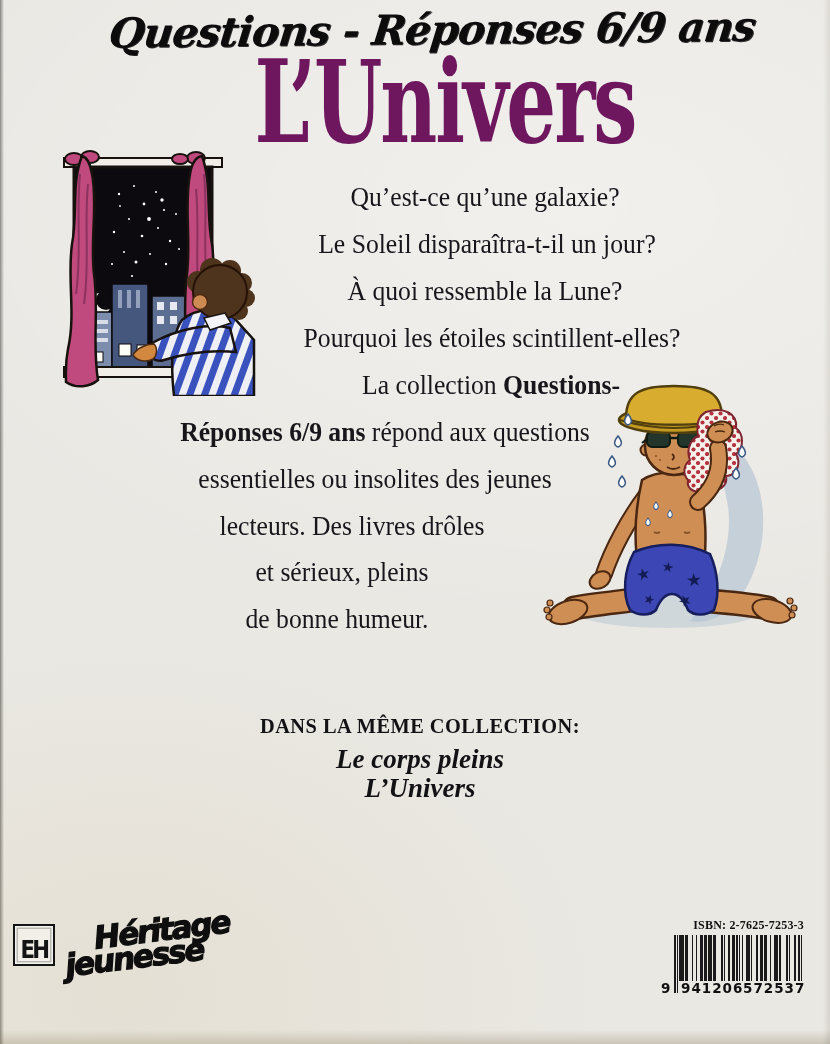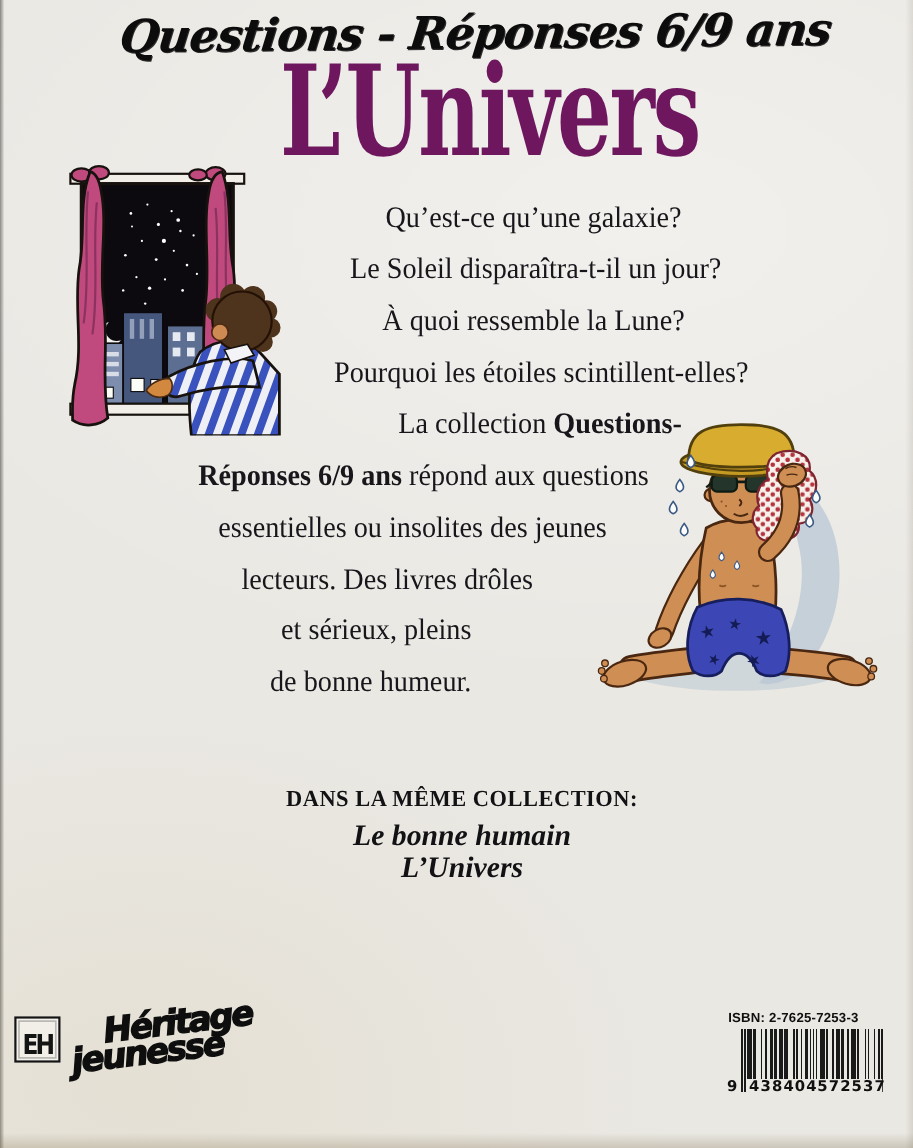--- a/index.html
+++ b/index.html
@@ -57,22 +57,22 @@
     letter-spacing:-3px;transform:scaleX(.85);color:#141414;
   }
   .heritage{
     position:absolute;left:64px;top:908px;width:190px;height:80px;
     transform:rotate(-7deg);
     font-family:"DejaVu Sans",sans-serif;font-style:italic;font-weight:900;color:#0e0e0e;
   }
   .heritage .l1{position:absolute;left:32px;top:4px;font-size:31px;letter-spacing:-2px;-webkit-text-stroke:1.3px #0e0e0e;}
   .heritage .l2{position:absolute;left:0px;top:28px;font-size:31px;letter-spacing:-2px;-webkit-text-stroke:1.3px #0e0e0e;}
   .isbn-label{
-    position:absolute;left:662px;top:918px;width:142px;text-align:left;
-    font-family:Liberation Sans, sans-serif;font-size:12px;font-weight:700;
+    position:absolute;left:662px;top:918px;width:142px;text-align:right;
+    font-family:Liberation Serif, serif;font-size:12px;font-weight:700;
     letter-spacing:.2px;color:#101010;white-space:nowrap;
   }
   .barcode-wrap{position:absolute;left:662px;top:933px;width:146px;height:66px;}
   .barcode-digits{
     position:absolute;font-family:"DejaVu Sans",sans-serif;font-size:13.5px;font-weight:700;
     color:#101010;background:var(--paper,#eae8e3);padding:0 1px;line-height:14px;
   }
   .bd-first{left:660px;top:981px;background:transparent;}
   .bd-g1{left:680px;top:981px;width:58px;text-align:center;letter-spacing:1px;}
   .bd-g2{left:742px;top:981px;width:58px;text-align:center;letter-spacing:1px;}
@@ -291,21 +291,21 @@
       <path transform="translate(84,92)" d="M0,0 C-4,5 -5,9 0,11 C5,9 4,5 0,0 Z"></path>
       <path transform="translate(204,62)" d="M0,0 C-4,5 -5,9 0,11 C5,9 4,5 0,0 Z"></path>
       <path transform="translate(198,84)" d="M0,0 C-4,5 -5,9 0,11 C5,9 4,5 0,0 Z"></path>
       <path transform="translate(118,118) scale(.7)" d="M0,0 C-4,5 -5,9 0,11 C5,9 4,5 0,0 Z"></path>
       <path transform="translate(132,126) scale(.7)" d="M0,0 C-4,5 -5,9 0,11 C5,9 4,5 0,0 Z"></path>
       <path transform="translate(110,134) scale(.7)" d="M0,0 C-4,5 -5,9 0,11 C5,9 4,5 0,0 Z"></path>
     </g>
   </svg>
 
   <div class="coll-heading">DANS LA MÊME COLLECTION:</div>
-  <div class="coll-item" style="top:744px">Le bonne humain</div>
+  <div class="coll-item" style="top:744px">Le corps pleins</div>
   <div class="coll-item" style="top:773px">L’Univers</div>
 
   <div class="eh-box">
     <span>EH</span>
   </div>
   <div class="heritage">
     <div class="l1">Héritage</div>
     <div class="l2">jeunesse</div>
   </div>
 
@@ -353,16 +353,16 @@
         <rect x="114.60" y="2" width="1.53" height="46" fill="#1a1a1a"></rect>
         <rect x="117.30" y="2" width="1.53" height="46" fill="#1a1a1a"></rect>
         <rect x="124.05" y="2" width="1.53" height="46" fill="#1a1a1a"></rect>
         <rect x="126.75" y="2" width="1.53" height="46" fill="#1a1a1a"></rect>
         <rect x="132.15" y="2" width="1.53" height="46" fill="#1a1a1a"></rect>
         <rect x="136.20" y="2" width="1.53" height="58" fill="#1a1a1a"></rect>
         <rect x="138.90" y="2" width="1.53" height="58" fill="#1a1a1a"></rect>
       </svg>
   </div>
   <span class="barcode-digits bd-first">9</span>
-  <span class="barcode-digits bd-g1">438404</span>
+  <span class="barcode-digits bd-g1">941206</span>
   <span class="barcode-digits bd-g2">572537</span>
 
 </div>
 
 </body></html>

